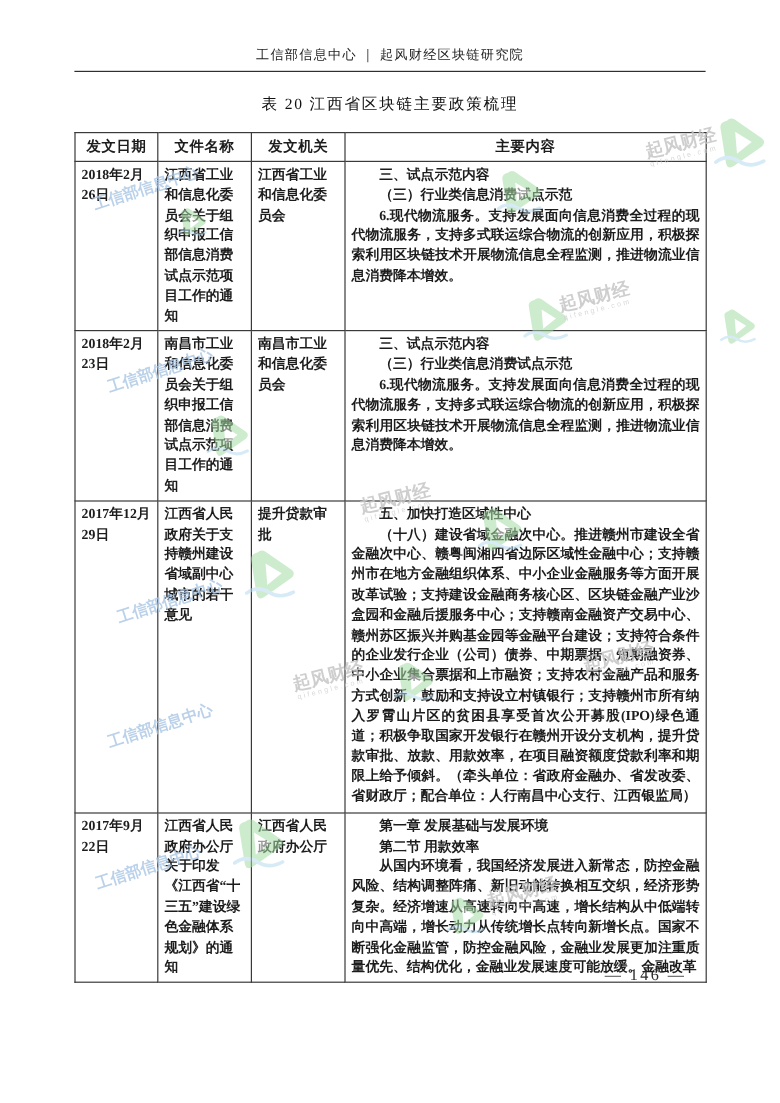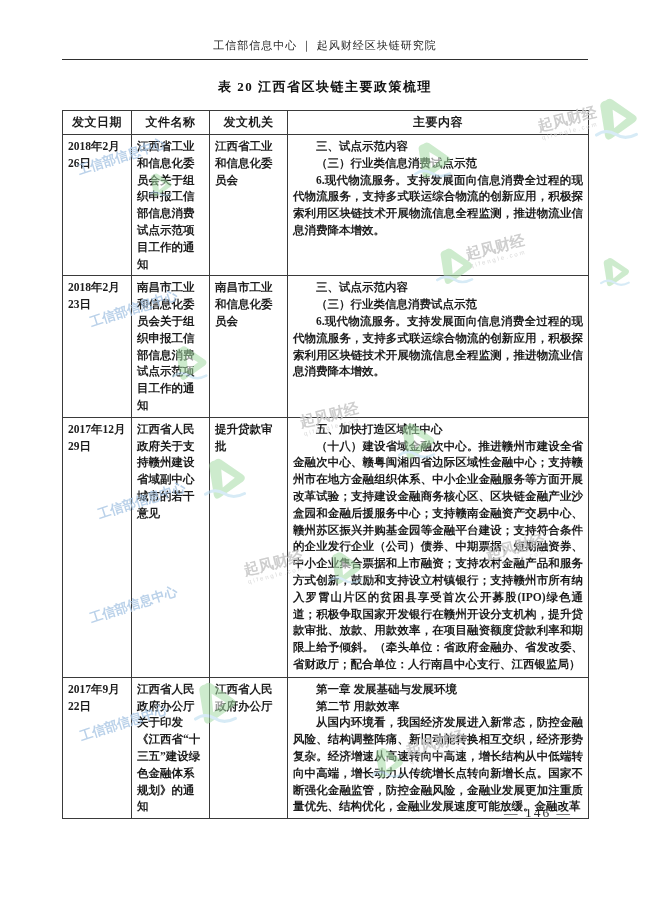--- a/index.html
+++ b/index.html
@@ -6,21 +6,21 @@
   .page{position:relative;width:650px;height:919px;background:#ffffff;margin:0 auto;
         font-family:"Liberation Serif","DejaVu Serif",serif;color:#1c1c1c;overflow:hidden;}
 
   
   .running-head{position:absolute;top:38px;left:0;width:100%;text-align:center;
                 font-size:11px;font-weight:normal;letter-spacing:1px;color:#222;}
   .head-rule{position:absolute;top:59px;left:62px;width:526px;border-top:1.6px solid #2f2f2f;}
 
   
   .table-title{position:absolute;top:78px;left:0;width:100%;text-align:center;
-               font-size:13px;font-weight:bold;letter-spacing:1.5px;color:#111;}
+               font-size:13px;font-weight:normal;letter-spacing:1.5px;color:#111;}
 
   
   .policy-table{position:absolute;top:110px;left:62px;width:526px;border-collapse:collapse;
                 table-layout:fixed;font-weight:bold;}
   .policy-table col.c-date{width:69px}
   .policy-table col.c-doc{width:78px}
   .policy-table col.c-agency{width:78px}
   .policy-table col.c-content{width:301px}
   .policy-table th,.policy-table td{border:1px solid #3a3a3a;vertical-align:top;
                 padding:3px 5px;font-size:11.5px;line-height:16.8px;color:#1c1c1c;}

